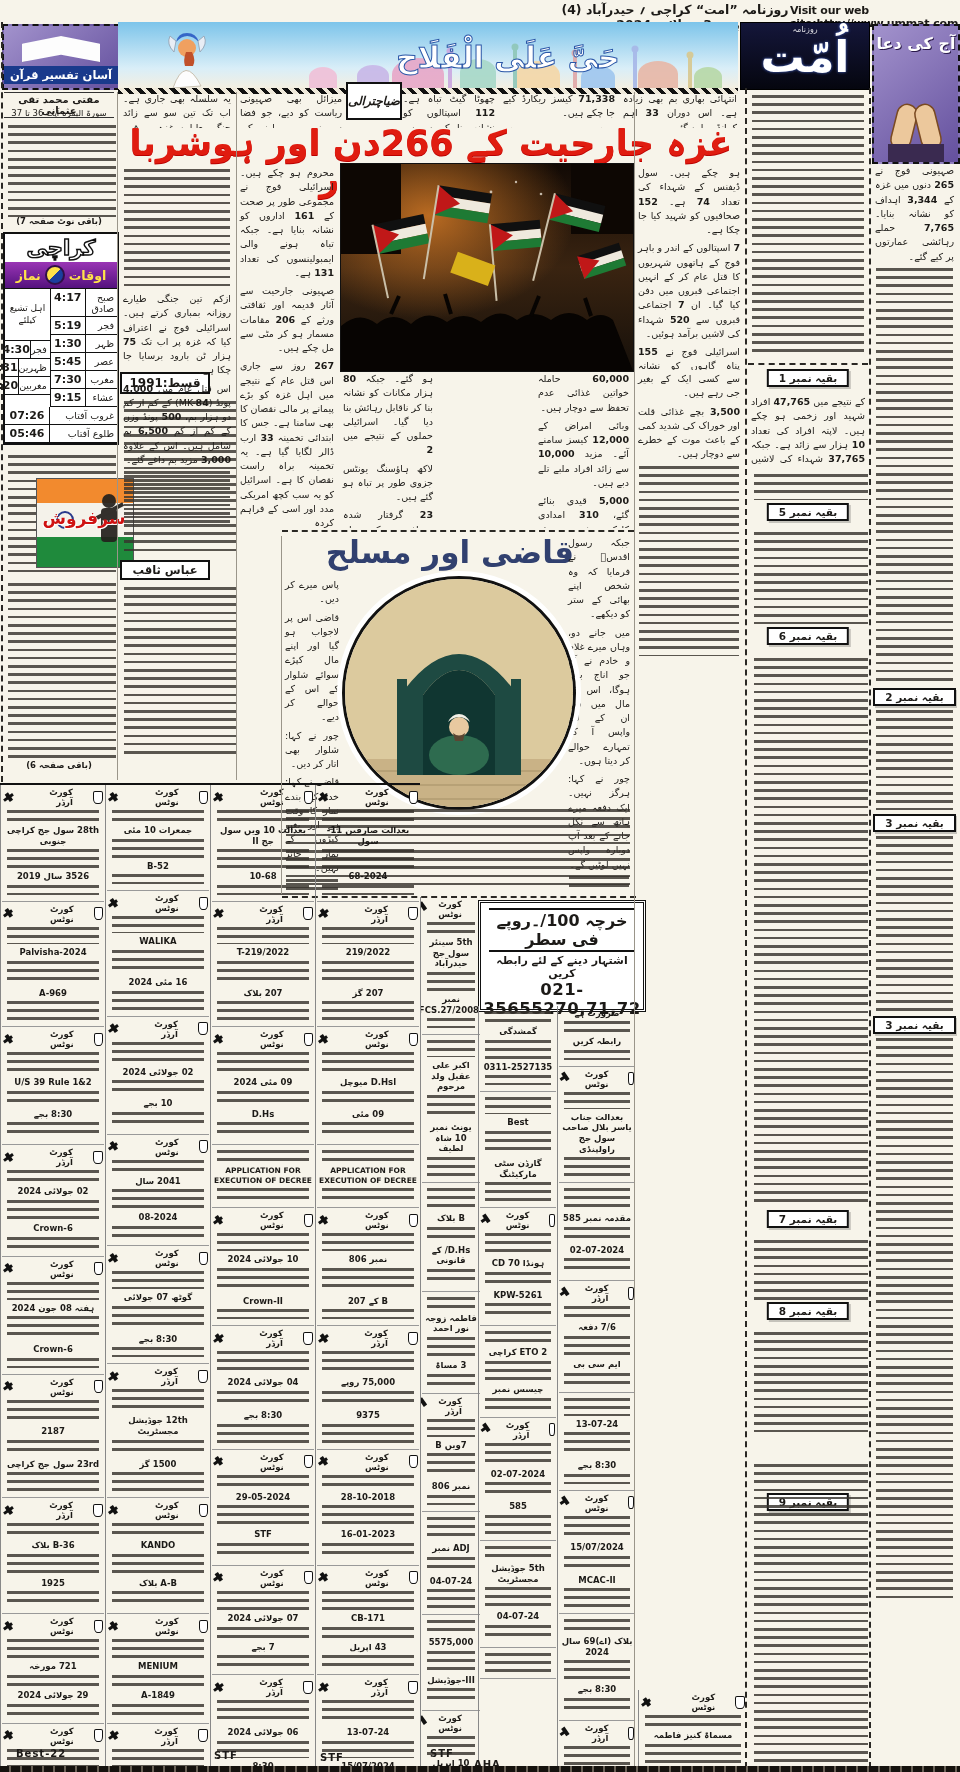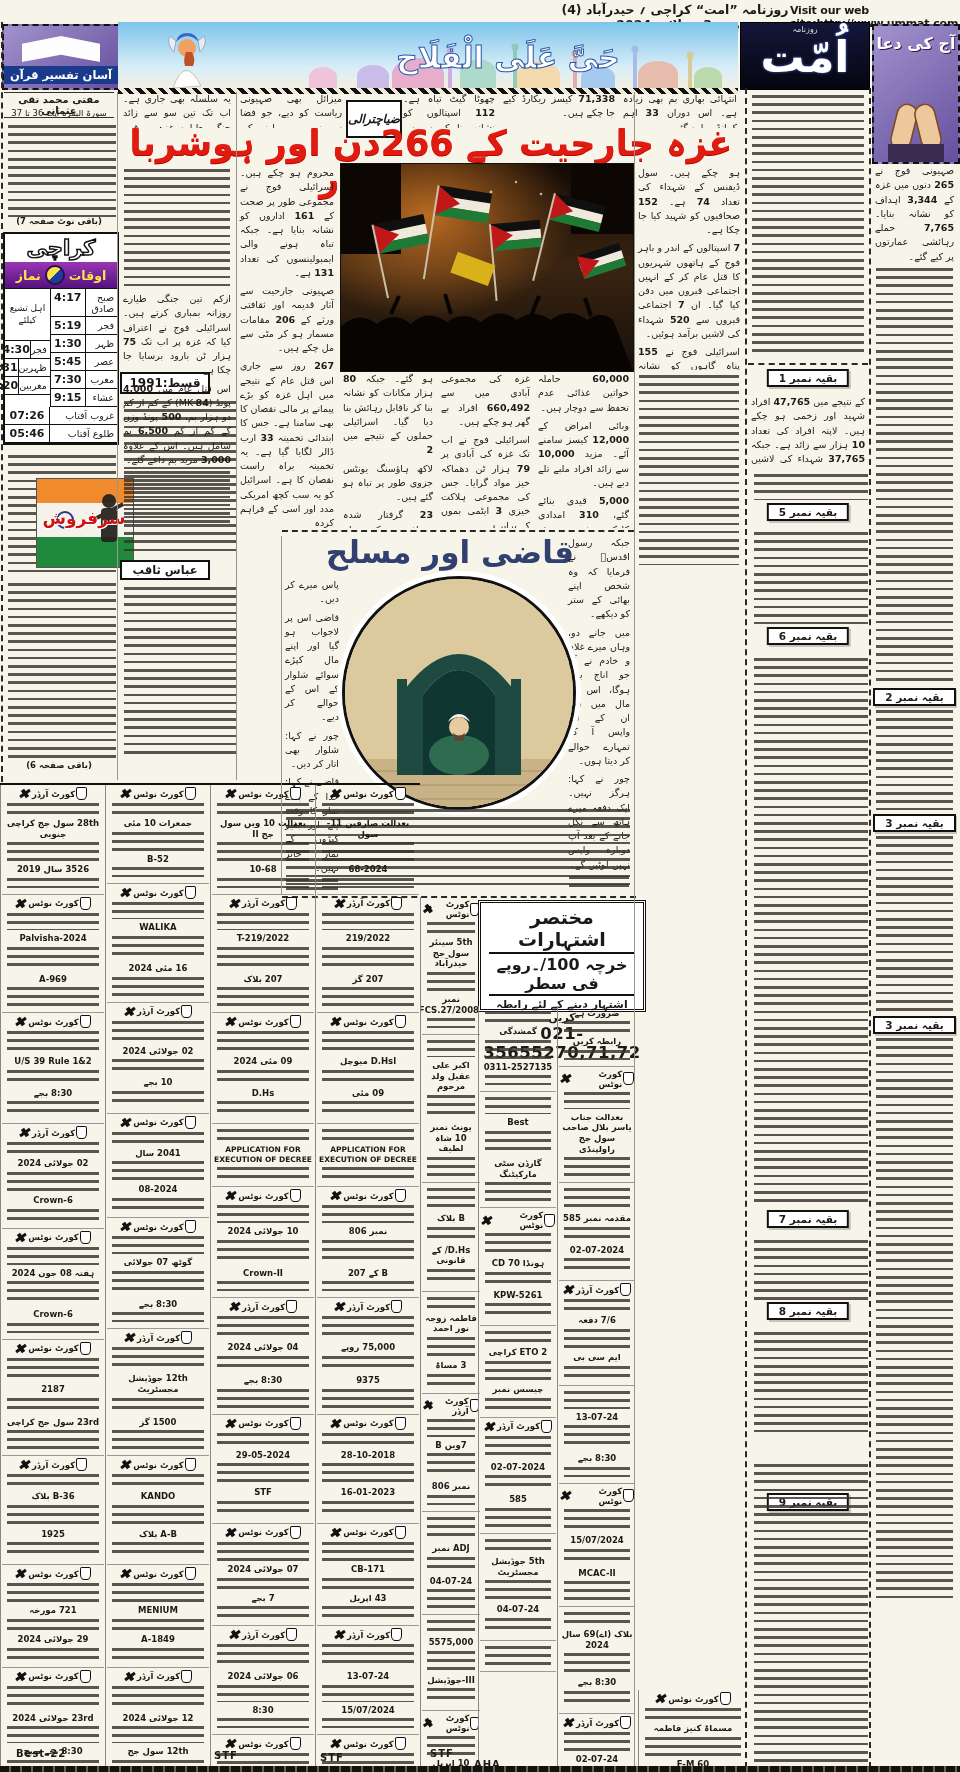--- a/index.html
+++ b/index.html
@@ -52,21 +52,21 @@
         letter-spacing:-1px;text-shadow:0 1px 0 #b00;}
   #bylineBox{border:2px solid #111;background:#fff;display:flex;align-items:center;justify-content:center;
         font-weight:bold;font-size:12px;direction:rtl;font-style:italic;}
   #qaziHead{color:#31406f;font-weight:bold;font-size:31px;direction:rtl;text-align:center;letter-spacing:-1px;}
   
   .baqia{position:absolute;left:50%;transform:translateX(-50%);border:2px solid #111;background:#fff;
         font-weight:bold;font-size:10.5px;padding:1px 10px;white-space:nowrap;direction:rtl;box-shadow:2px 2px 0 #0003;}
   
   .adcol{border-left:1px solid #888;padding:0 1px;overflow:hidden;}
   .ad{border-bottom:1px solid #999;padding:2px 1px 3px;}
-  .adh{display:flex;align-items:center;justify-content:center;gap:1px;font-weight:bold;font-size:8.5px;direction:rtl;}
+  .adh{display:flex;align-items:center;justify-content:center;gap:20px;font-weight:bold;font-size:8.5px;direction:rtl;}
   .ico-scroll{width:9px;height:11px;background:#fff;border:1px solid #111;border-radius:2px 2px 40% 40%;display:inline-block;}
   .ico-gavel{width:12px;height:3px;background:#111;transform:rotate(-35deg);display:inline-block;position:relative;}
   .ico-gavel::after{content:"";position:absolute;left:4px;top:-3px;width:4px;height:9px;background:#111;}
   .adtok{font-weight:bold;font-size:8.5px;text-align:center;direction:rtl;line-height:1.25;}
   .adtok.en{direction:ltr;font-size:7.5px;}
   .stamp{position:absolute;font-weight:bold;font-size:10px;letter-spacing:1px;}
   
   #adBox{border:3px double #111;background:#fff;text-align:center;direction:rtl;padding:3px 2px;}
   #adBox .t1{font-weight:bold;font-size:19px;letter-spacing:-1px;}
   #adBox .t2{font-weight:bold;font-size:16px;border-top:2px solid #111;border-bottom:2px solid #111;margin:2px 6px;padding:1px 0;}
@@ -263,21 +263,21 @@
     </div>
   <div class="col" style="left:400px;top:92px;width:98px;height:36px;">
       <p class="up">چھوٹا گیٹ تباہ ہے۔ <b>112</b> اسپتالوں کو نشانہ بنا کر سروس سے باہر کر دیا گیا۔</p>
     </div>
   <div class="col" style="left:237px;top:92px;width:108px;height:36px;">
       <p class="up">میزائل بھی صہیونی ریاست کو دیے، جو فضا سے زمین پر مارنے کی صلاحیت رکھتے ہیں۔ جبکہ </p>
     </div>
   <div class="col" style="left:120px;top:92px;width:114px;height:36px;">
       <p class="up">یہ سلسلہ بھی جاری ہے۔ اب تک تین سو سے زائد جنگی طیارے غزہ پر قہر برسا چکے ہیں۔</p>
     </div>
-  <div class="abs" id="bylineBox" style="left:346px;top:100px;width:52px;height:34px;">ضیاچترالی</div>
+  <div class="abs" id="bylineBox" style="left:346px;top:82px;width:52px;height:34px;">ضیاچترالی</div>
 
   <div class="abs" id="headline" style="left:120px;top:126px;width:622px;">غزہ جارحیت کے 266دن اور ہوشربا اعداد و شمار</div>
 
   <div class="abs" style="left:340px;top:163px;width:292px;height:207px;border:1px solid #111;">
     <svg width="292" height="207">
       <defs>
         <linearGradient id="ph" x1="0" y1="0" x2="0" y2="1">
           <stop offset="0" stop-color="#120a05"></stop>
             <stop offset=".5" stop-color="#3a2411"></stop>
             <stop offset="1" stop-color="#16100a"></stop>
@@ -360,31 +360,31 @@
       <p class="up">محروم ہو چکے ہیں۔ اسرائیلی فوج نے مجموعی طور پر صحت کے <b>161</b> اداروں کو نشانہ بنایا ہے۔ جبکہ تباہ ہونے والی ایمبولینسوں کی تعداد <b>131</b> ہے۔</p>
       <p class="up">صہیونی جارحیت سے آثار قدیمہ اور ثقافتی ورثے کے <b>206</b> مقامات مسمار ہو کر مٹی سے مل چکے ہیں۔</p>
       <p class="up"><b>267</b> روز سے جاری اس قتل عام کے نتیجے میں اہل غزہ کو بڑے پیمانے پر مالی نقصان کا بھی سامنا ہے۔ جس کا ابتدائی تخمینہ <b>33</b> ارب ڈالر لگایا گیا ہے۔ یہ تخمینہ براہ راست نقصان کا ہے۔ اسرائیل کو یہ سب کچھ امریکی مدد اور اسی کے فراہم کردہ</p>
     </div>
   <div class="col" style="left:635px;top:166px;width:108px;height:204px;">
       <p class="up">ہو چکے ہیں۔ سول ڈیفنس کے شہداء کی تعداد <b>74</b> ہے۔ <b>152</b> صحافیوں کو شہید کیا جا چکا ہے۔</p>
       <p class="up"><b>7</b> اسپتالوں کے اندر و باہر فوج کے ہاتھوں شہریوں کا قتل عام کر کے انہیں اجتماعی قبروں میں دفن کیا گیا۔ ان <b>7</b> اجتماعی قبروں سے <b>520</b> شہداء کی لاشیں برآمد ہوئیں۔</p>
       <p class="up">اسرائیلی فوج نے <b>155</b> پناہ گاہوں کو نشانہ بنایا۔ اب تک  افراد زخمی ہو چکے ہیں۔</p>
     </div>
   <div class="col" style="left:635px;top:372px;width:108px;height:300px;">
+    <div>
+        <p class="up">سے کسی ایک کے بغیر جی رہے ہیں۔</p>
+        <p class="up"><b>3,500</b> بچے غذائی قلت اور خوراک کی شدید کمی کے باعث موت کے خطرے سے دوچار ہیں۔</p>
+      </div>
     <div class="sim" style="height:190px;"></div>
   </div>
 
   <div class="col" style="left:340px;top:372px;width:96px;height:156px;">
       <p class="up">ہو گئے۔ جبکہ <b>80</b> ہزار مکانات کو نشانہ بنا کر ناقابل رہائش بنا دیا گیا۔ اسرائیلی حملوں کے نتیجے میں <b>2</b></p>
       <p class="up">لاکھ ہاؤسنگ یونٹس جزوی طور پر تباہ ہو گئے ہیں۔</p>
       <p class="up"><b>23</b> گرفتار شدہ صحافیوں کے نام معلوم ہو سکے، ان پر مقدمات بھی درج ہیں۔ غزہ کی</p>
-    </div>
-  <div class="col" style="left:438px;top:372px;width:95px;height:156px;">
-      <p class="up">غزہ کی مجموعی آبادی میں سے <b>660,492</b> افراد بے گھر ہو چکے ہیں۔</p>
-      <p class="up">اسرائیلی فوج نے اب تک غزہ کی آبادی پر <b>79</b> ہزار ٹن دھماکہ خیز مواد گرایا۔ جس کی مجموعی ہلاکت خیزی <b>3</b> ایٹمی بموں کے برابر ہے۔</p>
     </div>
   <div class="col" style="left:535px;top:372px;width:97px;height:156px;">
       <p class="up"><b>60,000</b> حاملہ خواتین غذائی عدم تحفظ سے دوچار ہیں۔</p>
       <p class="up">وبائی امراض کے <b>12,000</b> کیسز سامنے آئے۔ مزید <b>10,000</b> سے زائد افراد ملبے تلے دبے ہیں۔</p>
       <p class="up"><b>5,000</b> قیدی بنائے گئے، <b>310</b> امدادی کارکن شہید ہوئے جبکہ  عمارتیں متاثر ہوئیں۔</p>
     </div>
 
   <div class="hdash" style="left:282px;top:530px;width:352px;"></div>
 
   <div class="abs" id="qaziHead" style="left:310px;top:534px;width:280px;">قاضی اور مسلح چور</div>
@@ -941,21 +941,20 @@
           <span class="ico-scroll"></span>
           <bdi>کورٹ نوٹس</bdi>
           <span class="ico-gavel"></span>
         </div>
         <div class="sim" style="height: 19px;"></div>
         <div class="adtok"><b>10</b> اپریل</div>
       </div>
     </div>
 
   <div class="abs" id="adBox" style="left:478px;top:900px;width:158px;height:100px;">
-    <div class="t1">مختصر اشتہارات</div>
     <div class="t2">خرچہ 100/۔روپے فی سطر</div>
     <div class="t3">اشتہار دینے کے لئے رابطہ کریں</div>
     <div class="t4">021-35655270,71,72</div>
   </div>
   <div class="abs" style="left:478px;top:1006px;width:158px;height:762px;display:flex;">
     <div class="adcol" style="width:79px;">
         <div class="ad">
           <div class="sim" style="height: 12px;"></div>
           <div class="adtok">گمشدگی</div>
           <div class="sim" style="height: 19px;"></div>

